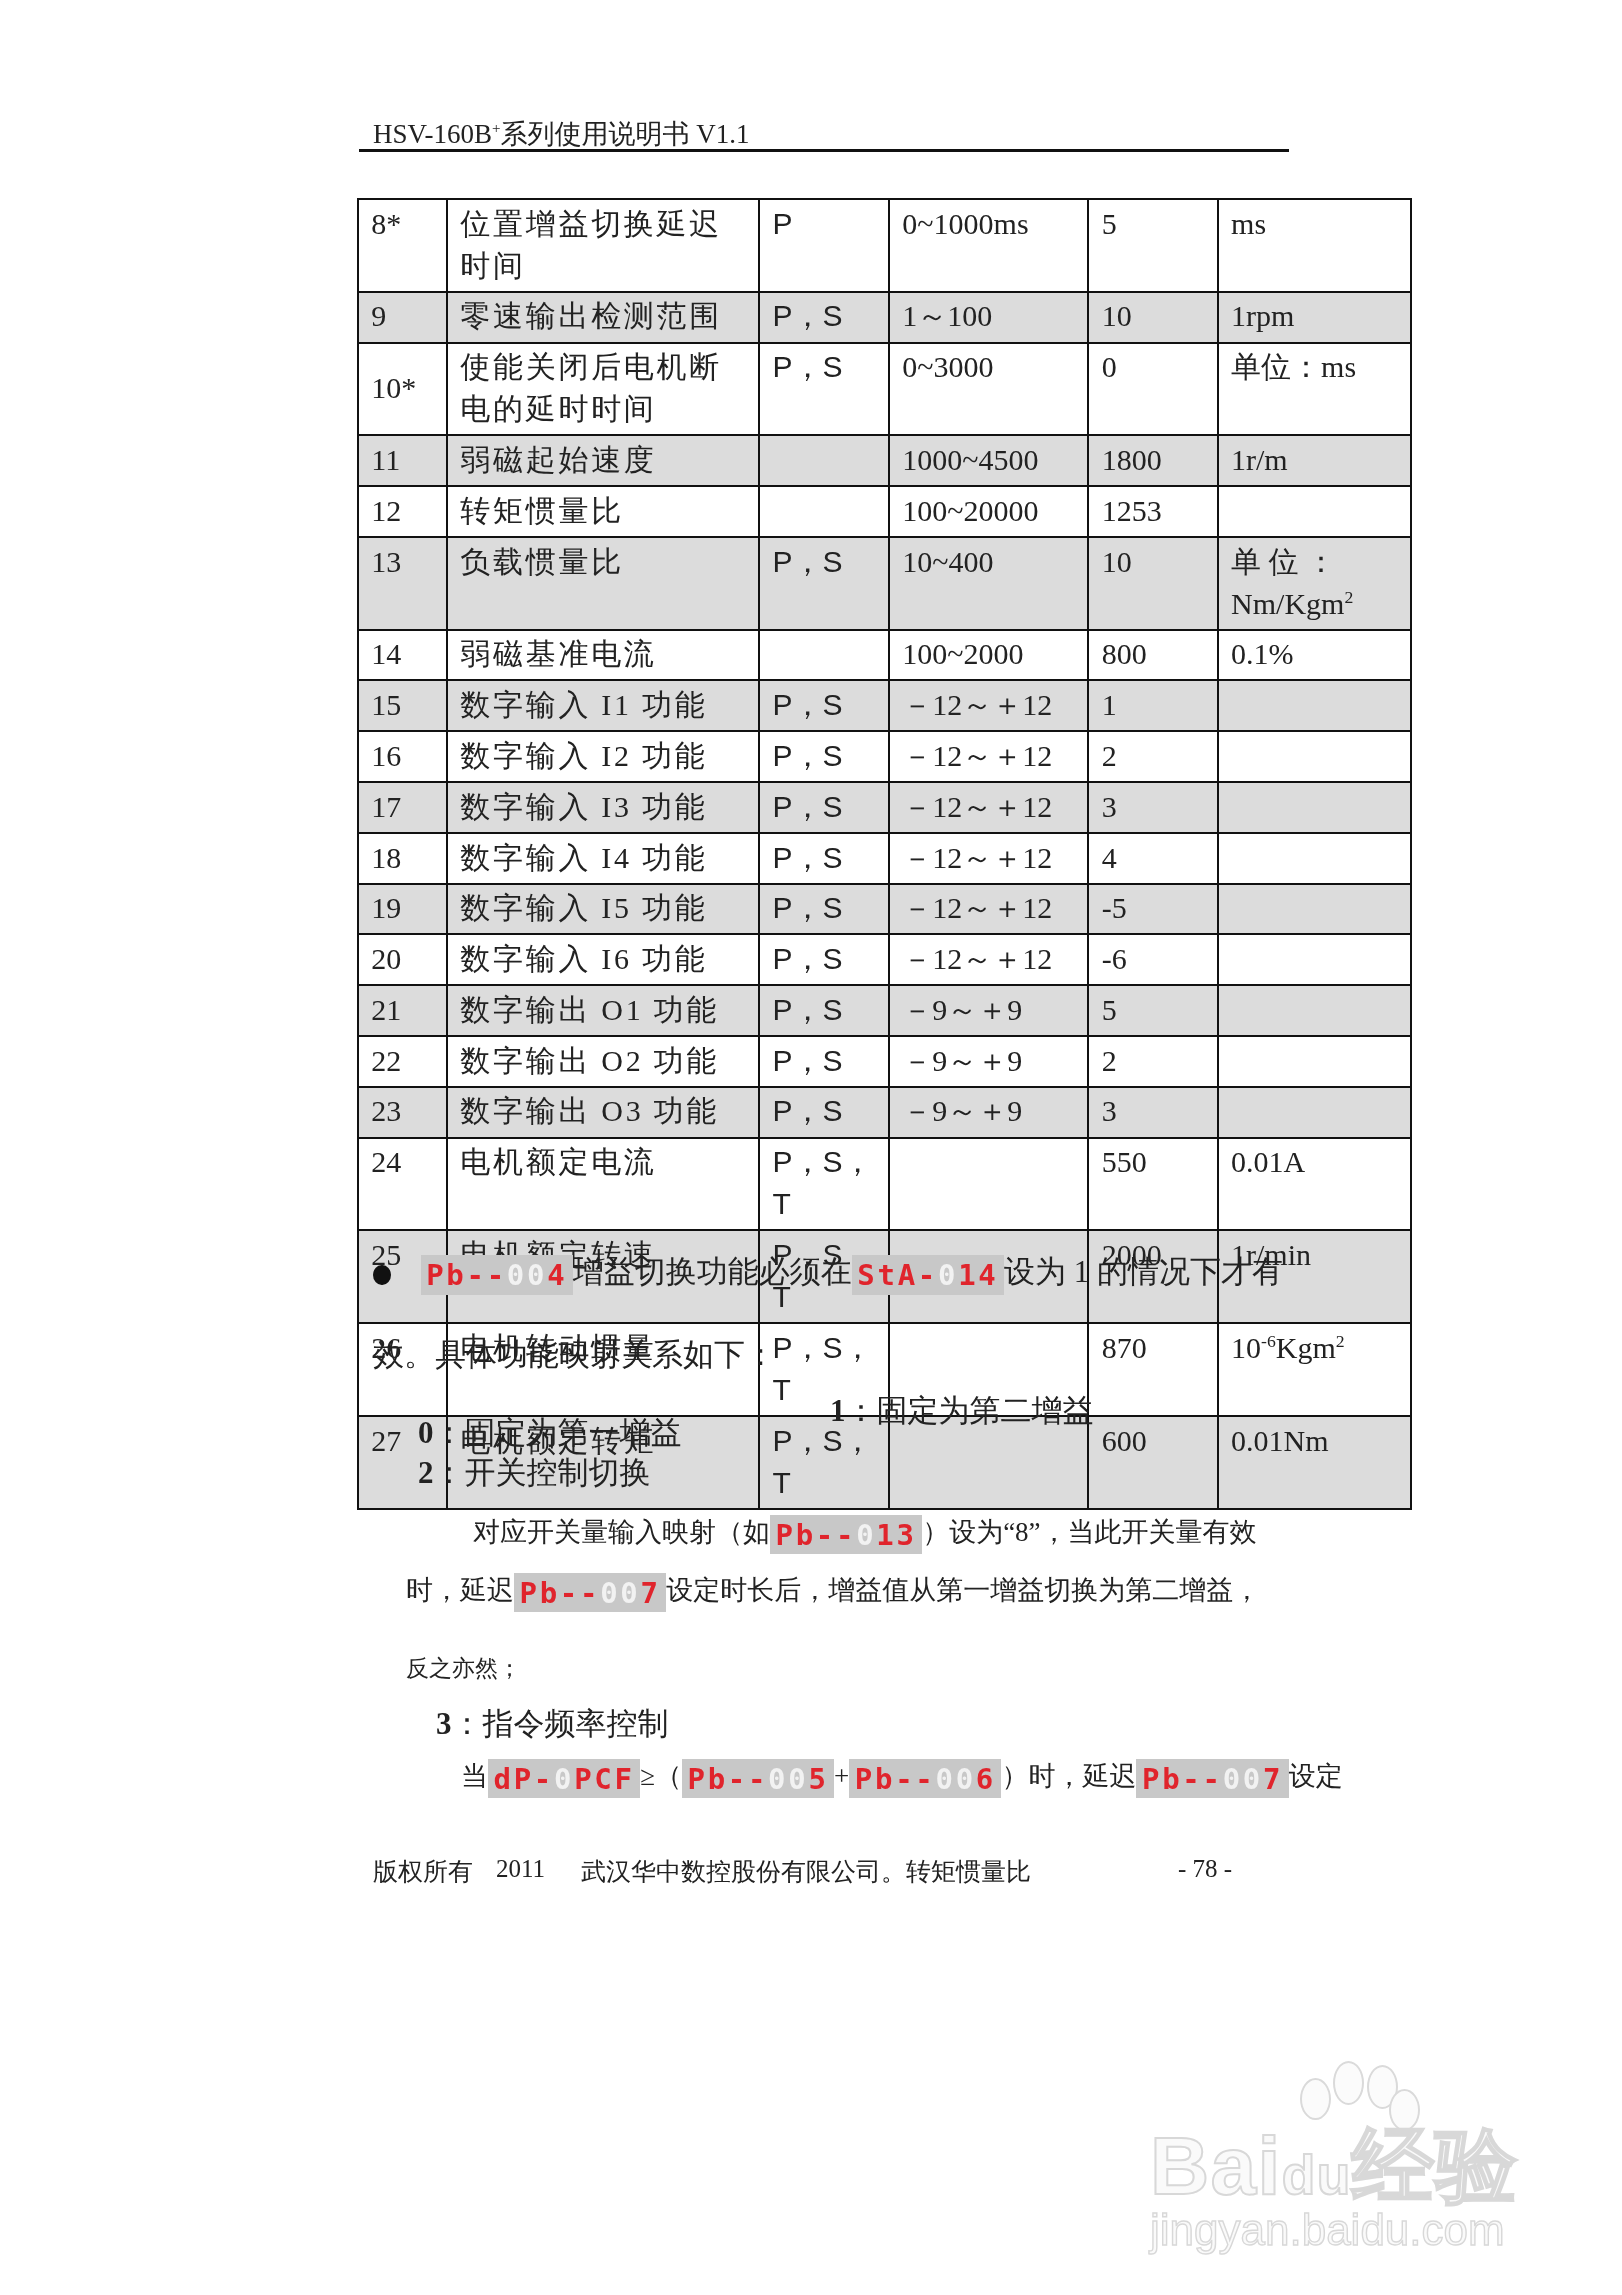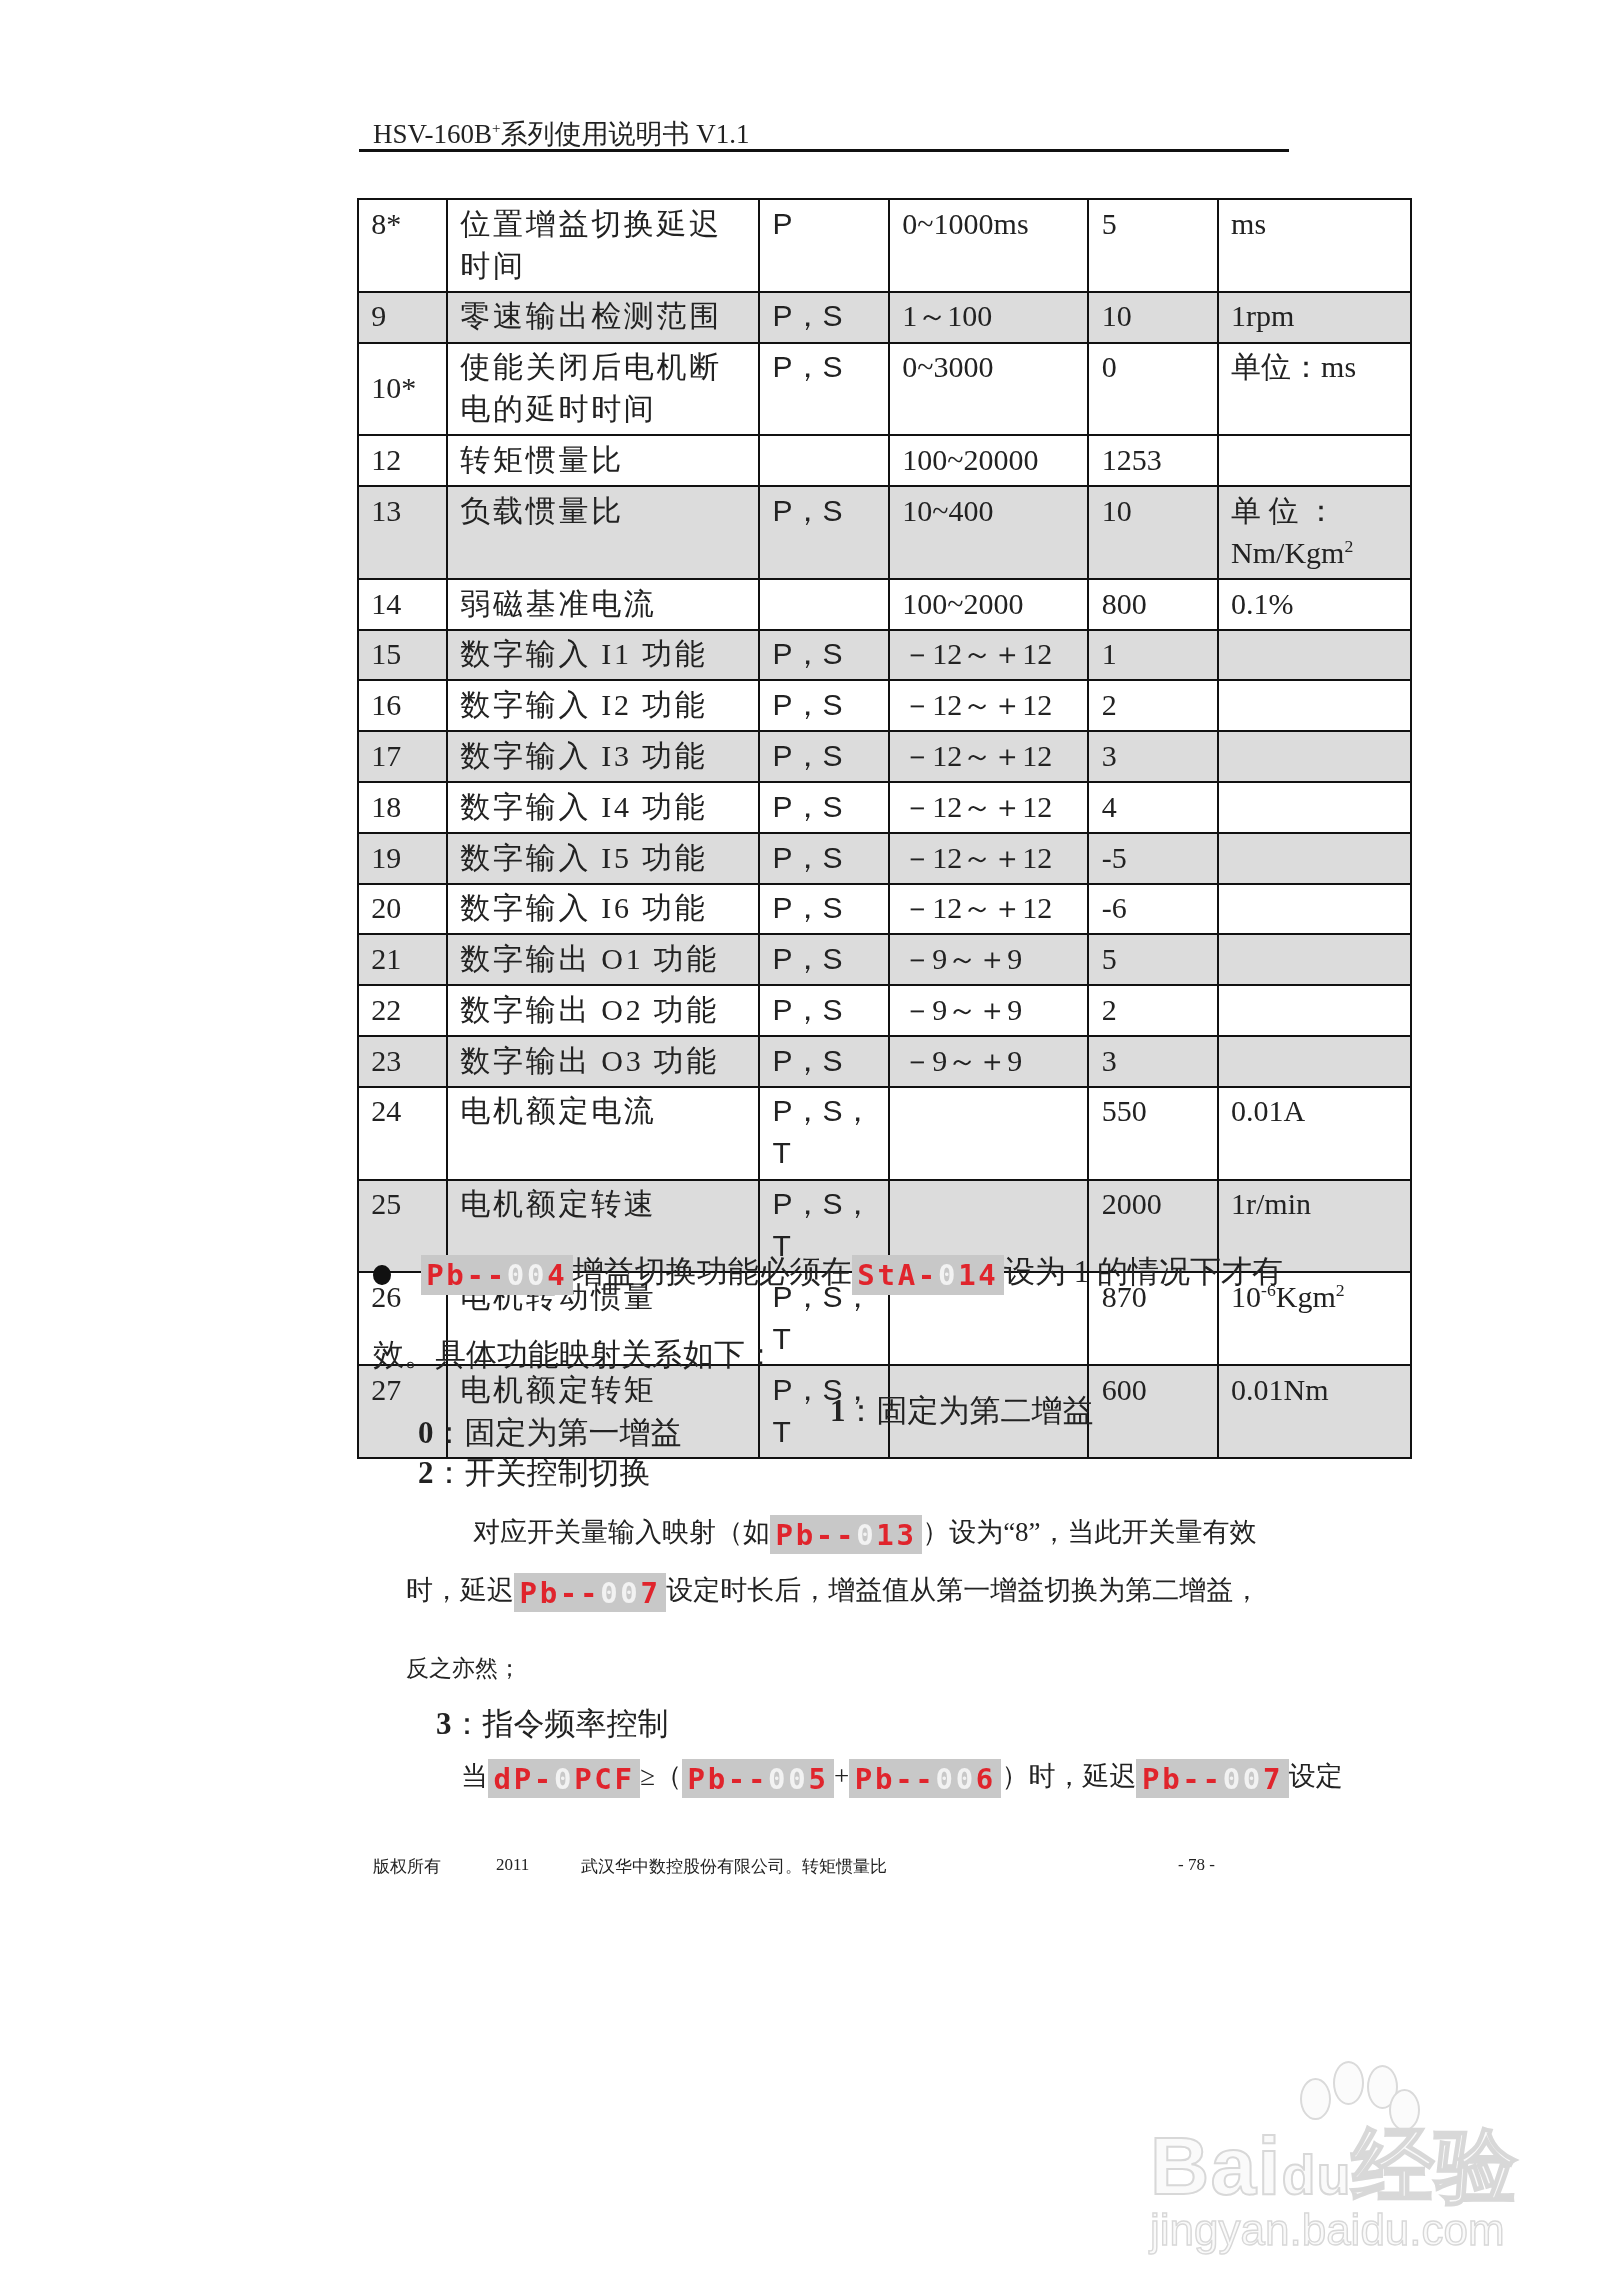--- a/index.html
+++ b/index.html
@@ -22,21 +22,21 @@
   td.vmid { vertical-align:middle !important; }
   sup.s { font-size:17.7px; vertical-align:super; line-height:0; }
 
   .para { position:absolute; font-size:31px; color:#222; white-space:nowrap; }
   .bullet-dot { display:inline-block; width:17.7px; height:20.4px; border-radius:50%; background:#111; margin-right:30px; vertical-align:middle; }
   .seg { display:inline-block; background:#c8c8c8; padding:2.7px 5.5px; height:34px; line-height:34px; vertical-align:middle;
          font-family:"DejaVu Sans Mono","Liberation Mono",monospace; font-weight:bold; font-size:29px; color:#e0242c; letter-spacing:2.7px; }
   .seg .dim { color:#f2f2f2; }
   .bold { font-weight:bold; }
 
-  .footer { position:absolute; top:1855px; font-size:17px; color:#222; }
+  .footer { position:absolute; top:1855px; font-size:25px; color:#222; }
 
   .watermark { position:absolute; left:1150px; top:2051px; width:382px; height:177px; color:#ececec; }
   .wm-logo { position:absolute; left:0; top:61px; font-family:"Liberation Sans","DejaVu Sans",sans-serif; font-weight:bold; font-size:82px;
              color:#fafafa; -webkit-text-stroke:2px #d8d8d8; letter-spacing:1.4px; }
   .wm-url { position:absolute; left:0; top:154px; font-family:"Liberation Sans","DejaVu Sans",sans-serif; font-size:44px;
             color:#fafafa; -webkit-text-stroke:1.4px #d8d8d8; }
   .wm-paw { position:absolute; border:2px solid #dadada; border-radius:50%; background:#fbfbfb; }
 </style>
 </head>
 <body>
@@ -65,20 +65,28 @@
         <td class="c-unit">1rpm</td>
       </tr>
       <tr style="height: 86px;">
         <td class="c-no vmid">10*</td>
         <td class="c-name">使能关闭后电机断电的延时时间</td>
         <td class="c-mode">P，S</td>
         <td class="c-range">0~3000</td>
         <td class="c-default">0</td>
         <td class="c-unit">单位：ms</td>
       </tr>
+      <tr class="shaded" style="height: 44px;">
+        <td class="c-no">11</td>
+        <td class="c-name">弱磁起始速度</td>
+        <td class="c-mode"></td>
+        <td class="c-range">1000~4500</td>
+        <td class="c-default">1800</td>
+        <td class="c-unit">1r/m</td>
+      </tr>
       <tr style="height: 44px;">
         <td class="c-no">12</td>
         <td class="c-name">转矩惯量比</td>
         <td class="c-mode"></td>
         <td class="c-range">100~20000</td>
         <td class="c-default">1253</td>
         <td class="c-unit"></td>
       </tr>
       <tr class="shaded" style="height: 86px;">
         <td class="c-no">13</td>

